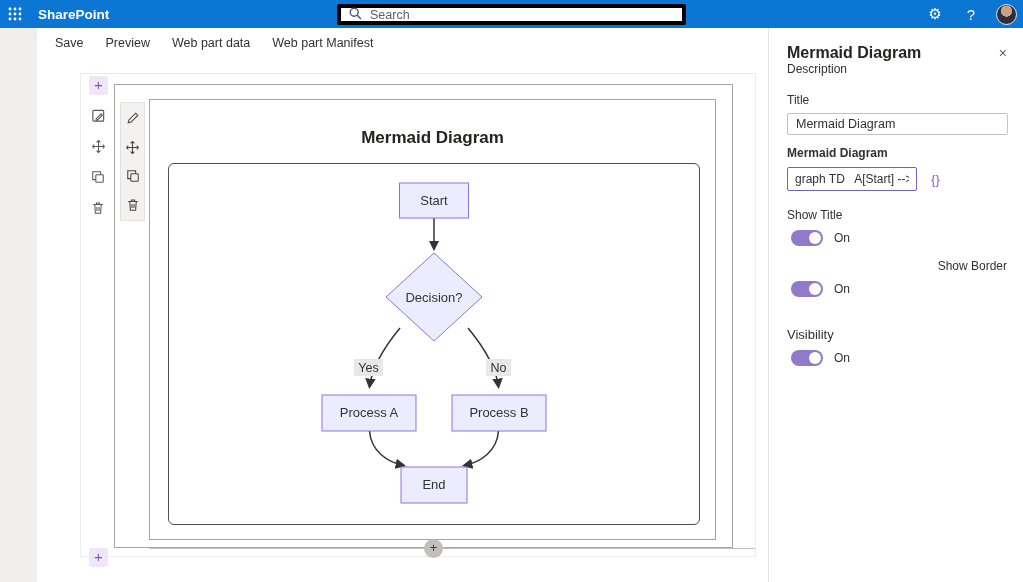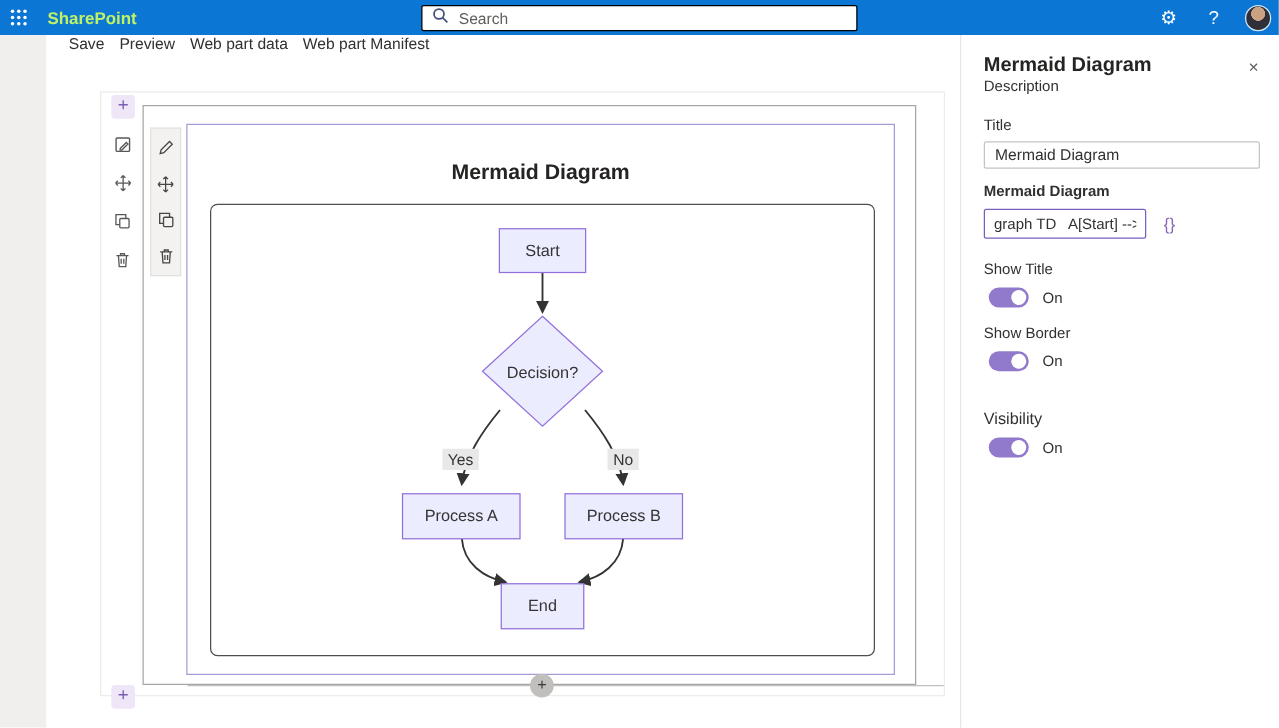--- a/index.html
+++ b/index.html
@@ -3,33 +3,33 @@
 <meta charset="utf-8">
 <style>
   * { margin:0; padding:0; box-sizing:border-box; }
   html,body { width:1023px; height:582px; overflow:hidden; background:#fff;
     font-family:"Liberation Sans", sans-serif; color:#323130; }
 
   
   .suite-bar { position:absolute; left:0; top:0; width:1023px; height:28px;
     background:#0b76d4; display:flex; align-items:center; }
   .waffle { width:30px; height:28px; display:flex; align-items:center; justify-content:center; cursor:pointer; }
-  .app-name { color:#bef264; font-weight:bold; font-size:13.5px; margin-left:8px; }
+  .app-name { color:#ffffff; font-weight:bold; font-size:13.5px; margin-left:8px; }
   .searchbox { position:absolute; left:337px; top:4px; width:349px; height:21px;
-    background:#fff; border:1px solid #000000; border-radius:2px;
+    background:#fff; border:4px solid #000000; border-radius:2px;
     display:flex; align-items:center; padding:0 8px; }
   .searchbox .ph { color:#605e5c; font-size:12.5px; margin-left:8px; }
   .suite-right { position:absolute; right:6px; top:0; height:28px; display:flex; align-items:center; gap:14px; }
   .suite-icon { color:#fff; font-size:15px; width:22px; text-align:center; cursor:pointer; }
   .avatar { width:21px; height:21px; border-radius:50%;
     background:radial-gradient(circle at 50% 32%, #caa183 0 34%, #2f2f3a 36%); border:1px solid #d6e6f5; }
 
   
   .command-bar { position:absolute; left:37px; top:28px; width:731px; height:30px; background:#fff; }
-  .cmd-group { position:absolute; top:0; height:30px; display:flex; gap:12px; }
+  .cmd-group { position:absolute; top:0; height:30px; display:flex; align-items:center; gap:22px; }
   .cmd { font-size:12.5px; color:#323130; cursor:pointer; white-space:nowrap; }
 
   
   .left-rail { position:absolute; left:0; top:28px; width:37px; height:554px; background:#f0efee; }
 
   
   .section-outline { position:absolute; left:80px; top:73px; width:676px; height:484px;
     border:1px solid #ececea; background:#fff; }
   .zone-outline { position:absolute; left:114px; top:84px; width:619px; height:464px;
     border:1px solid #a8a6a4; }
@@ -243,21 +243,21 @@
 
 
   <div class="field-label">Show Title</div>
   <div class="toggle-row">
     <div class="toggle">
         <div class="knob"></div>
       </div>
     <span class="toggle-state">On</span>
   </div>
 
-  <div class="field-label" style="margin-top:13px;">Show Border</div>
+  <div class="field-label" style="margin-top:13px;text-align:right;">Show Border</div>
   <div class="toggle-row">
     <div class="toggle">
         <div class="knob"></div>
       </div>
     <span class="toggle-state">On</span>
   </div>
 
   <div class="panel-heading gap-lg">Visibility</div>
 
   <div class="toggle-row">

